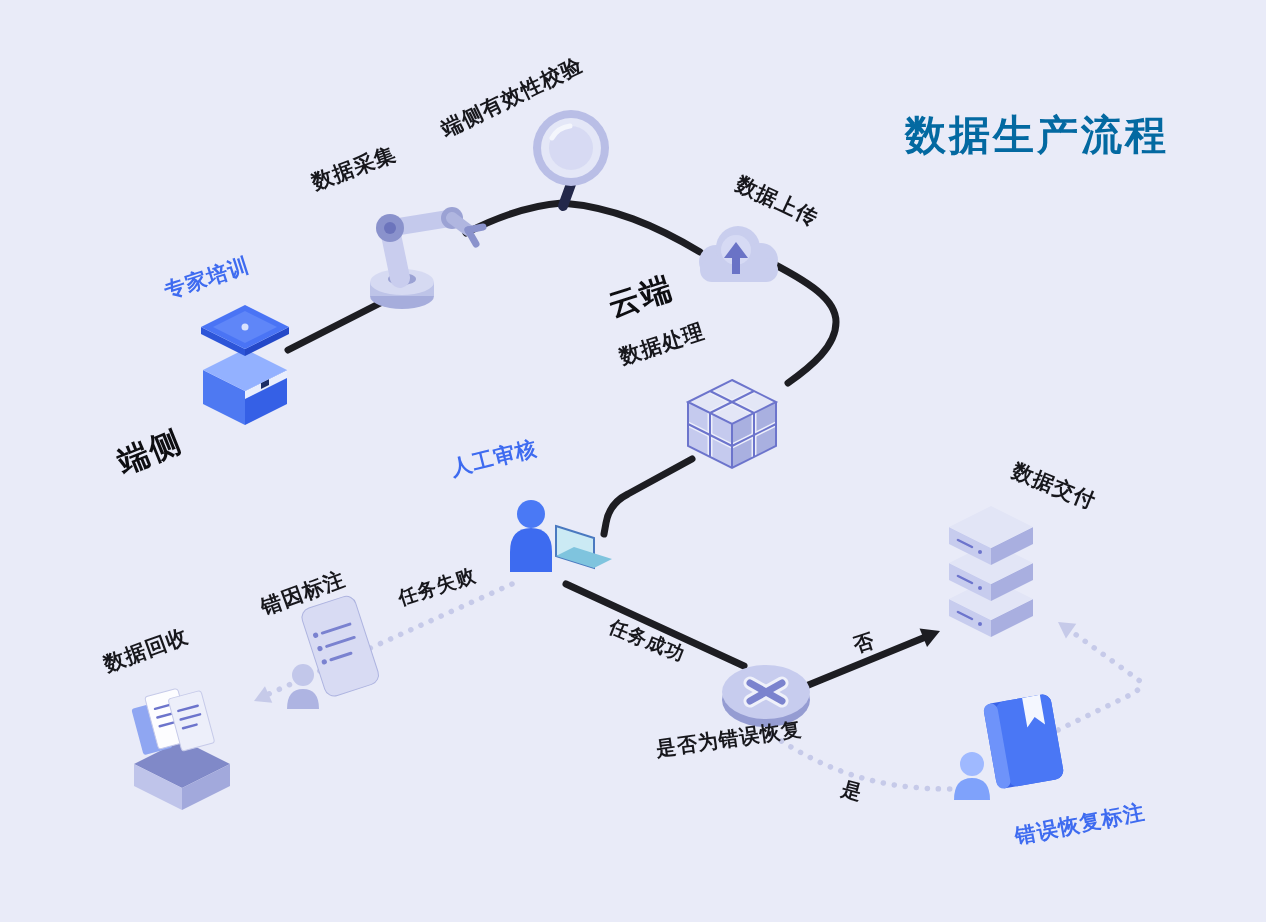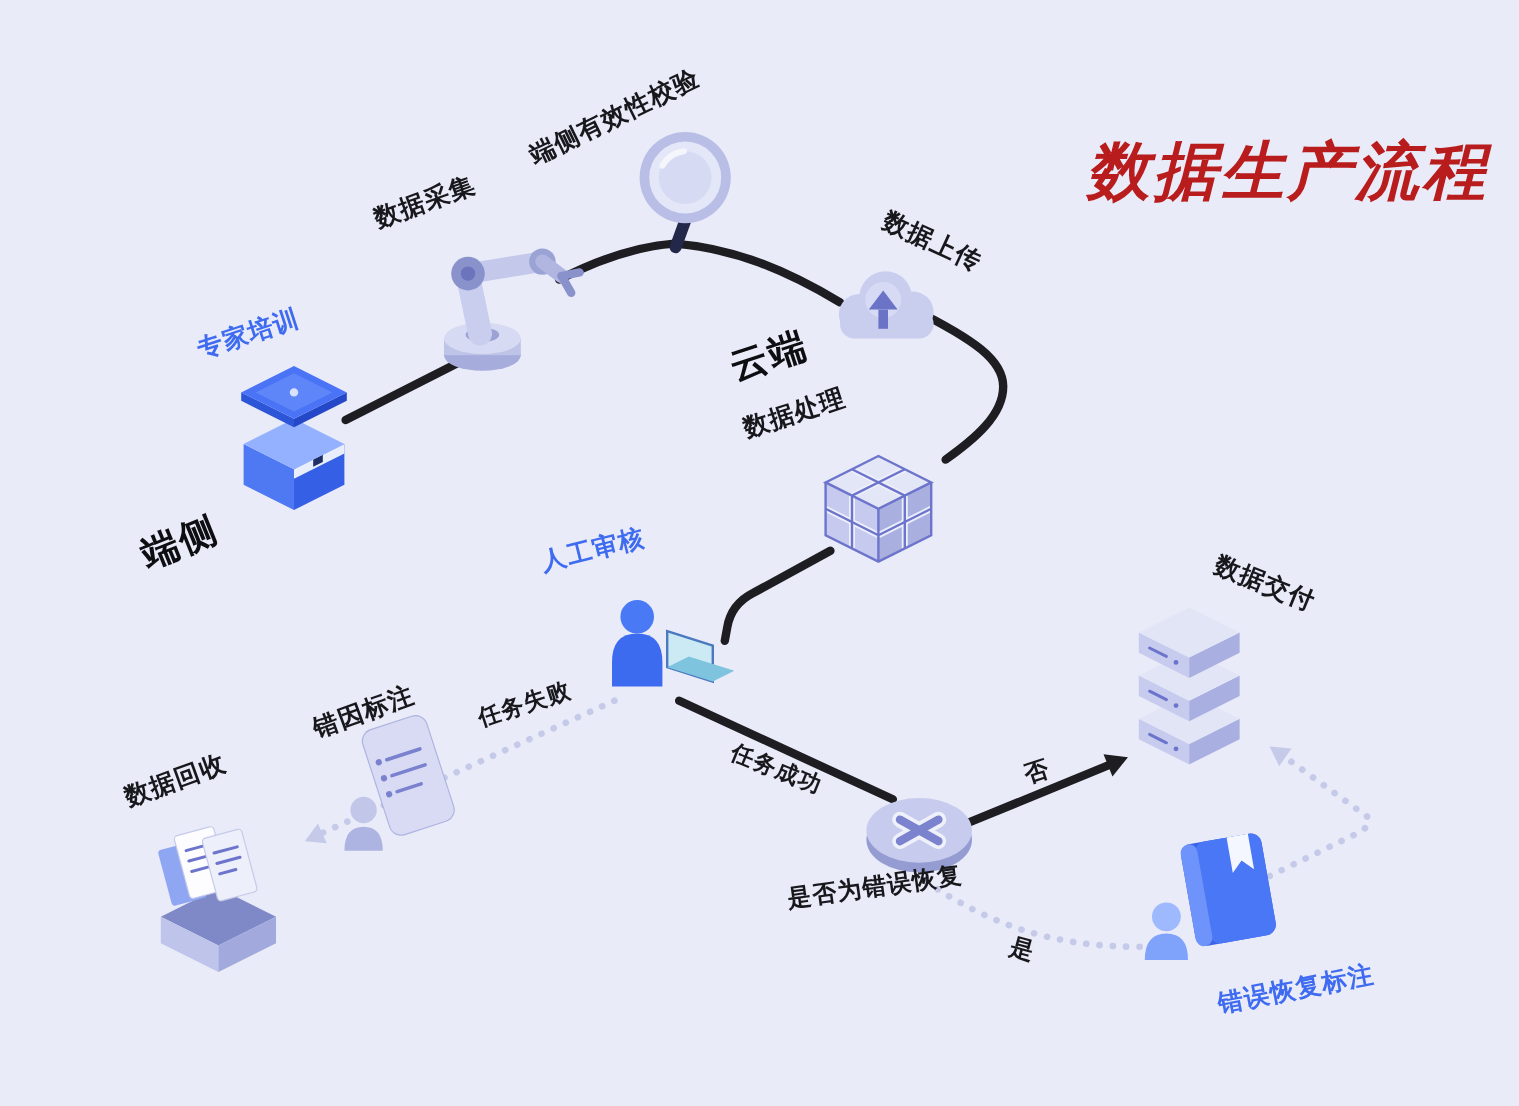--- a/index.html
+++ b/index.html
@@ -10,22 +10,22 @@
   .icon{position:absolute;}
   .icon svg{display:block;}
   .lines{position:absolute;left:0;top:0;}
   .label{
     position:absolute;white-space:nowrap;color:#17171c;font-weight:700;
     transform-origin:center;letter-spacing:1px;
   }
   .label.blue{color:#3E6BF0;}
   .label.region{font-weight:800;letter-spacing:2px;color:#0e0e12;}
   .title{
-    position:absolute;font-size:53px;font-weight:800;color:#b91c1c;
-    letter-spacing:3px;white-space:nowrap;font-style:italic;
+    position:absolute;font-size:41px;font-weight:800;color:#0369a1;
+    letter-spacing:3px;white-space:nowrap;
   }
 </style>
 </head>
 <body>
 
 <div class="stage">
 
   <svg class="lines" width="1266" height="922" viewBox="0 0 1266 922">
 
     <path d="M 512 584 L 260 698" fill="none" stroke="#C6CAE9" stroke-width="5.5" stroke-linecap="round" stroke-dasharray="0.1 11"></path>

